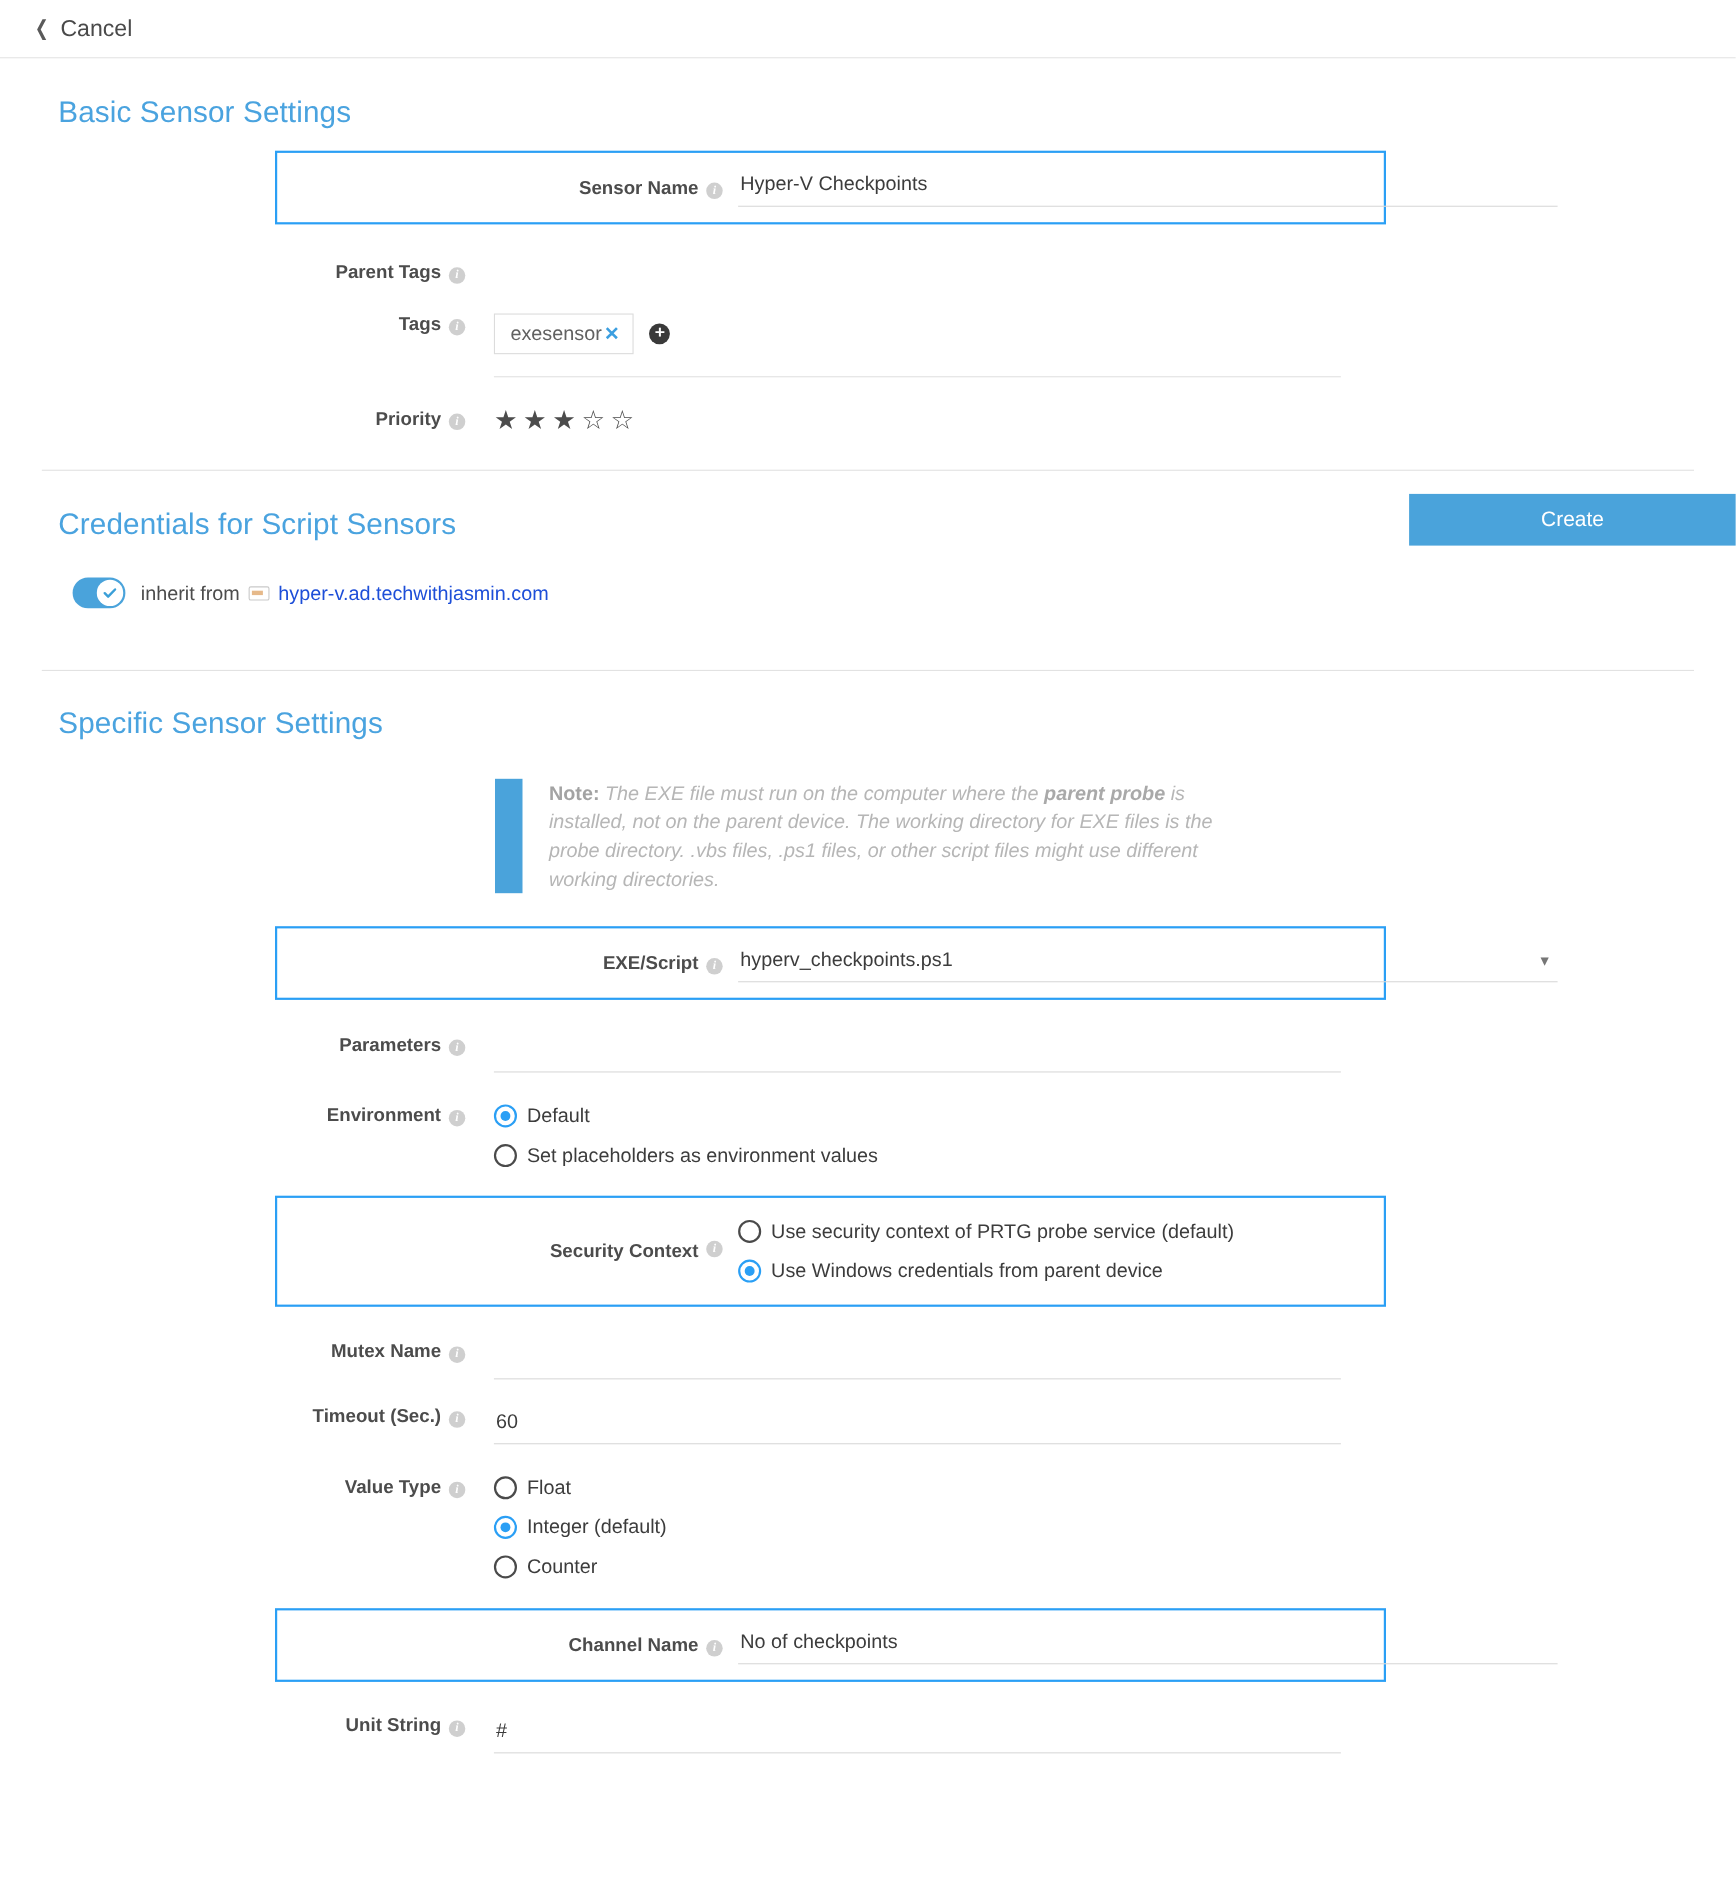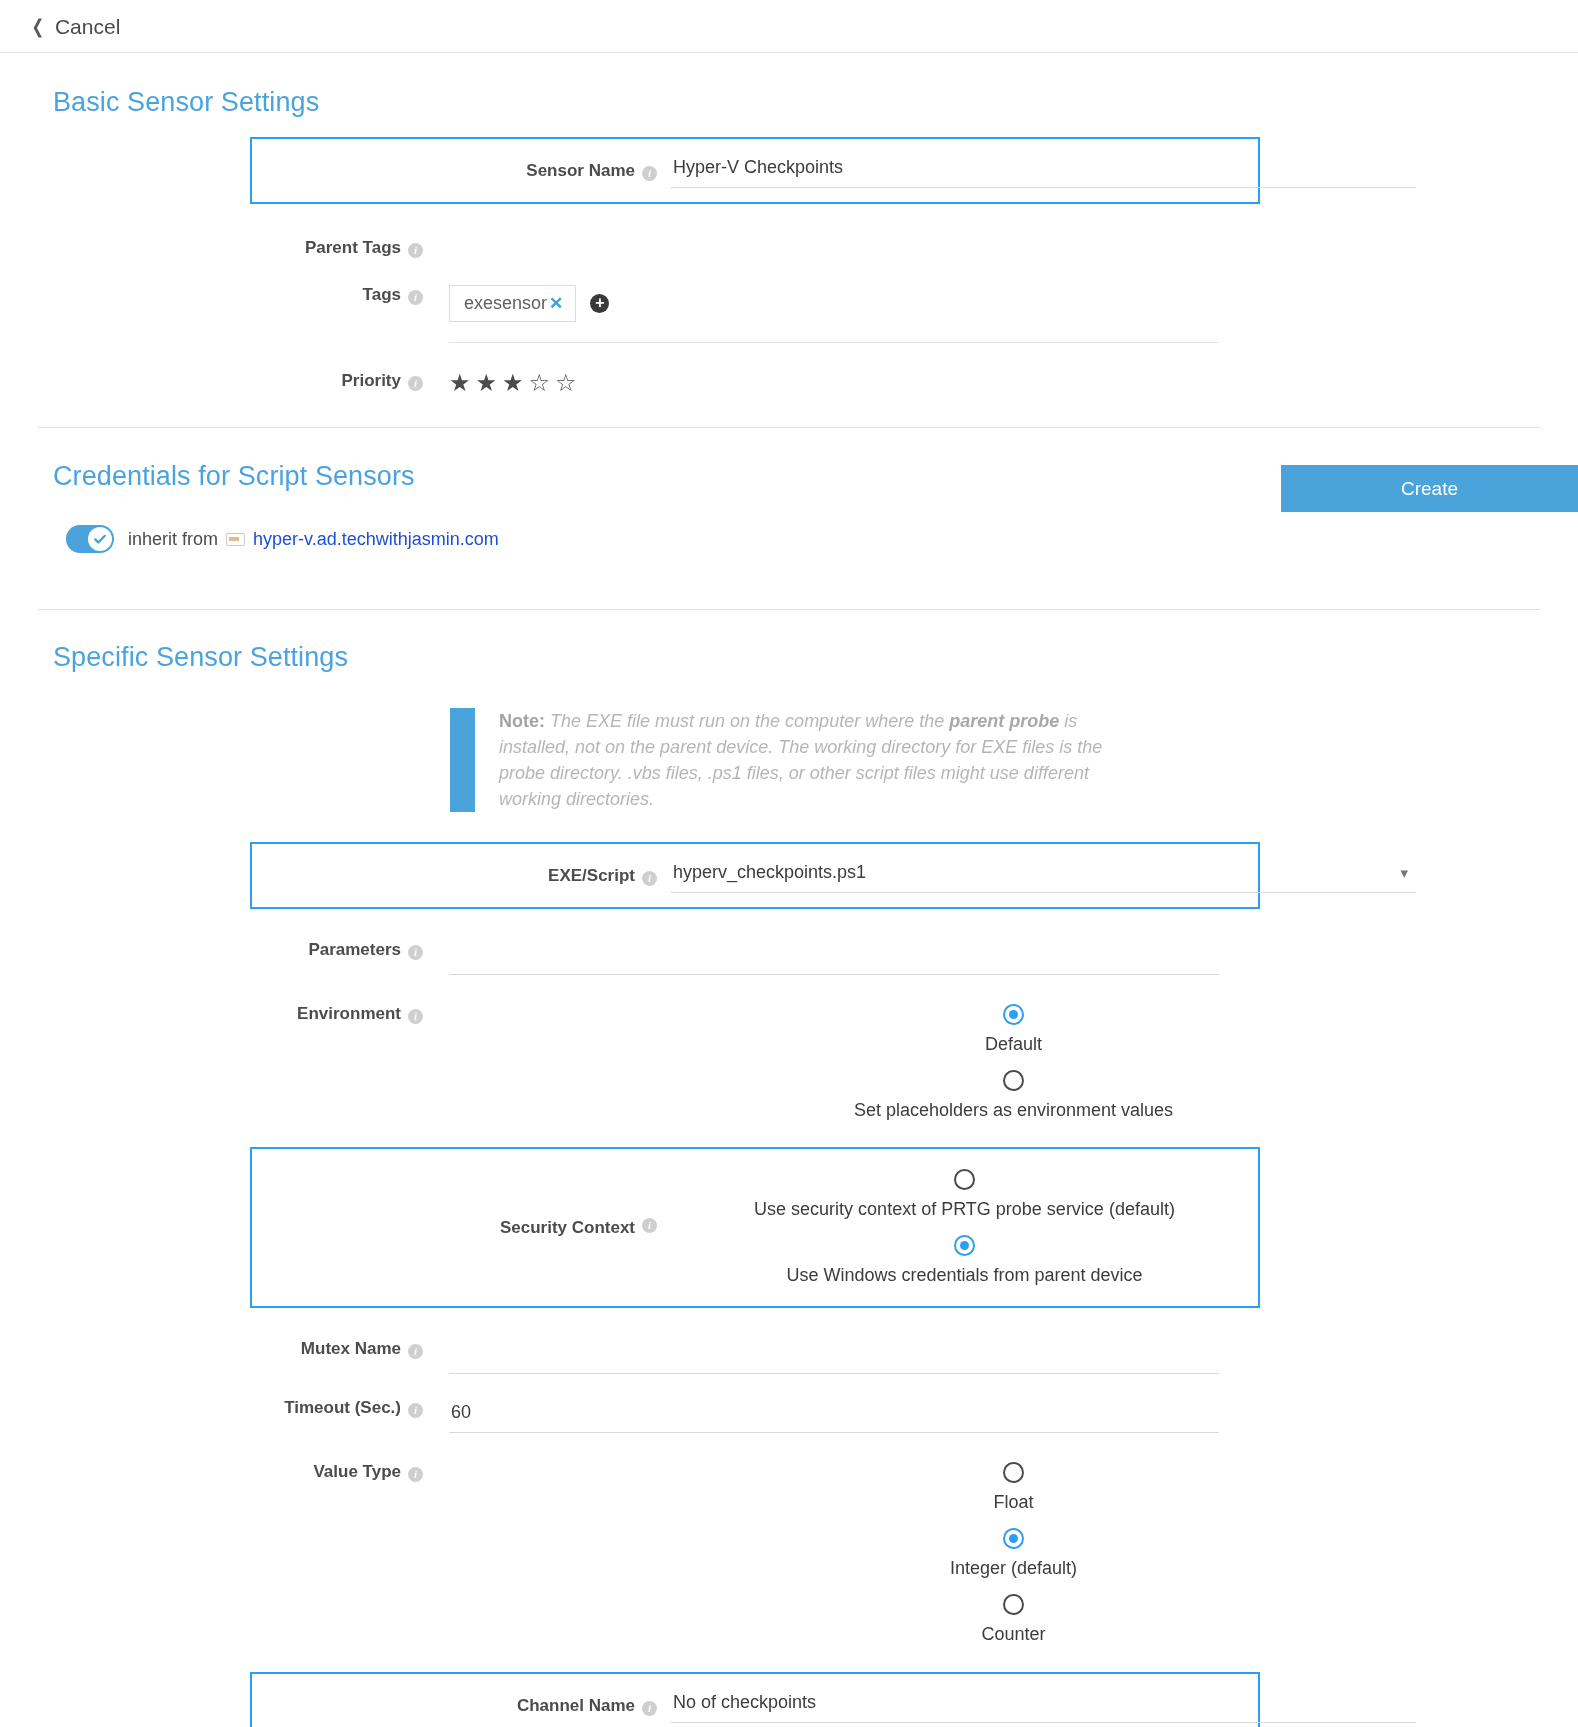--- a/index.html
+++ b/index.html
@@ -295,21 +295,20 @@
 
   
   .radio-group { display: flex; flex-direction: column; gap: 15px; }
   .radio-item {
     display: flex;
     align-items: center;
     gap: 9px;
     font-size: 18px;
     color: #3c3c3c;
     cursor: pointer;
-    flex-direction: column;
   }
   .radio {
     width: 21px; height: 21px;
     border-radius: 50%;
     flex: 0 0 auto;
     position: relative;
     box-sizing: border-box;
   }
   .radio.off { border: 2px solid #4a4a4a; background: #fff; }
   .radio.on  { border: 2px solid #2a9ff5; background: #fff; }
@@ -385,21 +384,21 @@
           <span class="star-on">★</span>
           <span class="star-on">★</span>
           <span class="star-on">★</span>
           <span class="star-off">☆</span>
           <span class="star-off">☆</span>
         </div>
     </div>
   </div>
 
   <div class="section-rule" style="margin-top:32px;"></div>
-  <button class="create-btn" style="top:412px;">Create</button>
+  <button class="create-btn" style="top:396px;">Create</button>
 </div>
 
 <div class="section" style="padding-top:33px;">
   <div class="section-title">Credentials for Script Sensors</div>
 
   <div class="inherit-row" style="margin-top:33px;">
     <span class="toggle">
       <span class="knob">
         <svg width="16" height="16" viewBox="0 0 16 16" aria-hidden="true">
           <path d="M3.2 8.3 L6.3 11.4 L12.6 4.9" fill="none" stroke="#3a9fd8" stroke-width="2.2" stroke-linecap="round" stroke-linejoin="round"></path>

